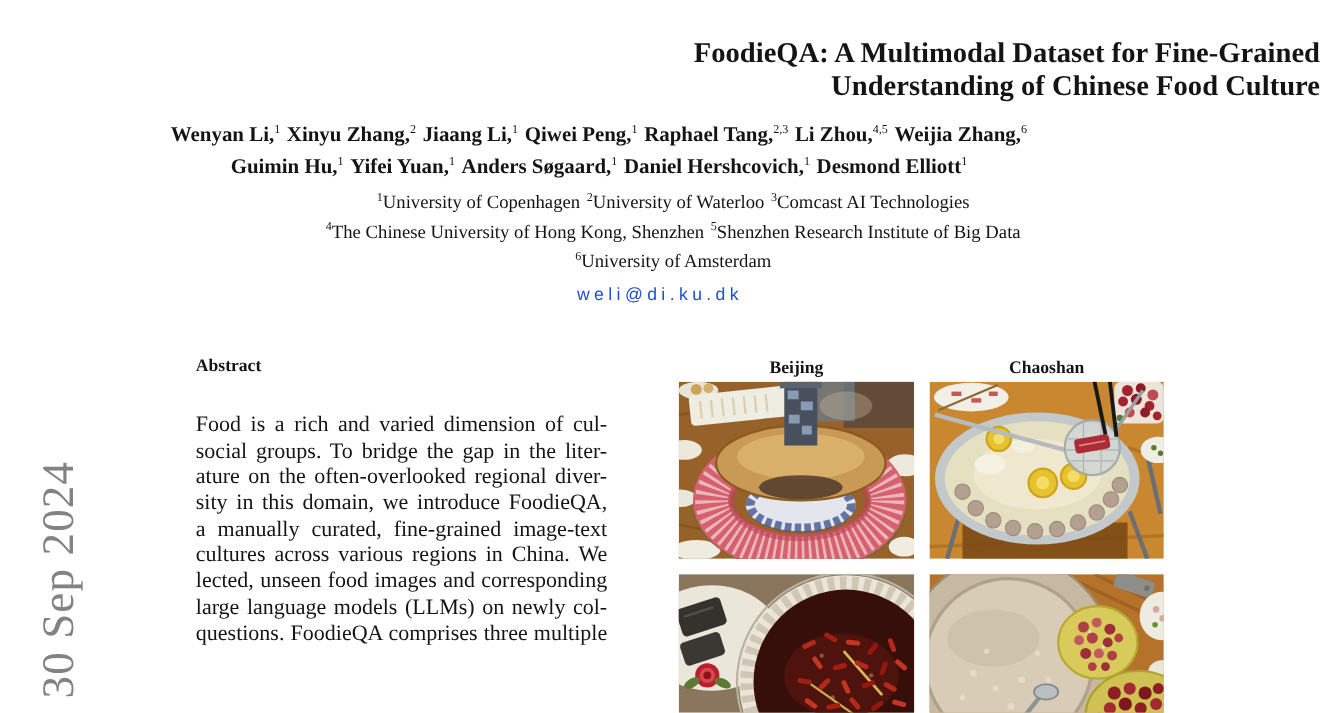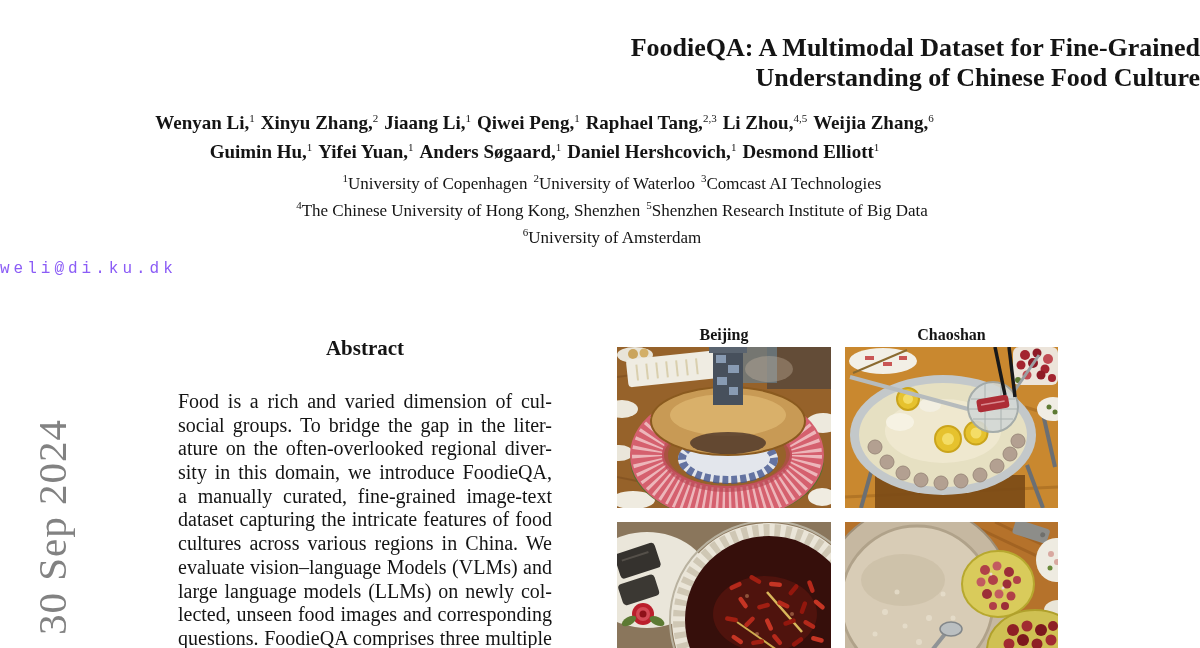--- a/index.html
+++ b/index.html
@@ -16,26 +16,26 @@
 
   .authors{position:absolute;top:108px;left:0;width:1089px;text-align:center;}
   .author-row{line-height:29px;font-size:19px;font-weight:bold;white-space:nowrap;}
   .author{margin:0 3px;}
   .authors sup,.affils sup{font-weight:normal;font-size:11px;line-height:0;}
 
   .affils{position:absolute;top:170px;left:0;width:1200px;text-align:center;}
   .affil-row{line-height:27px;font-size:17px;padding-left:24px;}
   .affil{margin:0 3px;}
 
-  .email{position:absolute;top:260px;left:0;width:1200px;text-align:left;
-         font-family:Liberation Mono, monospace;font-size:16px;letter-spacing:4px;
-         color:#8b5cf6;}
+  .email{position:absolute;top:260px;left:0;width:1200px;text-align:center;
+         font-family:Liberation Sans, sans-serif;font-size:16px;letter-spacing:4px;
+         color:#1d4ed8;}
 
   .abstract{position:absolute;left:178px;top:322px;width:374px;}
-  .abstract h2{margin:15px;font-size:21px;line-height:22px;text-align:center;font-weight:bold;}
+  .abstract h2{margin:0;font-size:16px;line-height:22px;text-align:left;font-weight:bold;}
   .abs-lines{margin-top:31px;}
   .abs-line{font-size:20px;line-height:23.7px;height:23.7px;overflow:hidden;
             text-align:justify;text-align-last:justify;}
 
   .figlabel{position:absolute;top:325px;height:20px;text-align:center;
             font-weight:bold;font-size:16px;line-height:20px;}
   .photo{position:absolute;display:block;}
 </style>
 </head>
 <body>
@@ -63,25 +63,23 @@
   <div class="email">weli@di.ku.dk</div>
 
   <section class="abstract">
     <h2>Abstract</h2>
     <div class="abs-lines" id="abstract-lines">
         <div class="abs-line">Food is a rich and varied dimension of cul-</div>
         <div class="abs-line">social groups. To bridge the gap in the liter-</div>
         <div class="abs-line">ature on the often-overlooked regional diver-</div>
         <div class="abs-line">sity in this domain, we introduce FoodieQA,</div>
         <div class="abs-line">a manually curated, fine-grained image-text</div>
-        <div class="abs-line">dataset capturing the intricate features of food</div>
         <div class="abs-line">cultures across various regions in China. We</div>
-        <div class="abs-line">evaluate vision–language Models (VLMs) and</div>
+        <div class="abs-line">lected, unseen food images and corresponding</div>
         <div class="abs-line">large language models (LLMs) on newly col-</div>
-        <div class="abs-line">lected, unseen food images and corresponding</div>
         <div class="abs-line">questions. FoodieQA comprises three multiple</div>
       </div>
   </section>
 
   <div class="figlabel" style="left:845px;width:213px;">Chaoshan</div>
   <div class="figlabel" style="left:617px;width:214px;">Beijing</div>
 
   <svg class="photo" style="left:617px;top:347px;" width="214" height="161" viewBox="0 0 214 161">
     <rect x="0" y="0" width="214" height="161" fill="#96622a"></rect>
     <g stroke="#7d4e1f" stroke-width="2" opacity="0.6">

